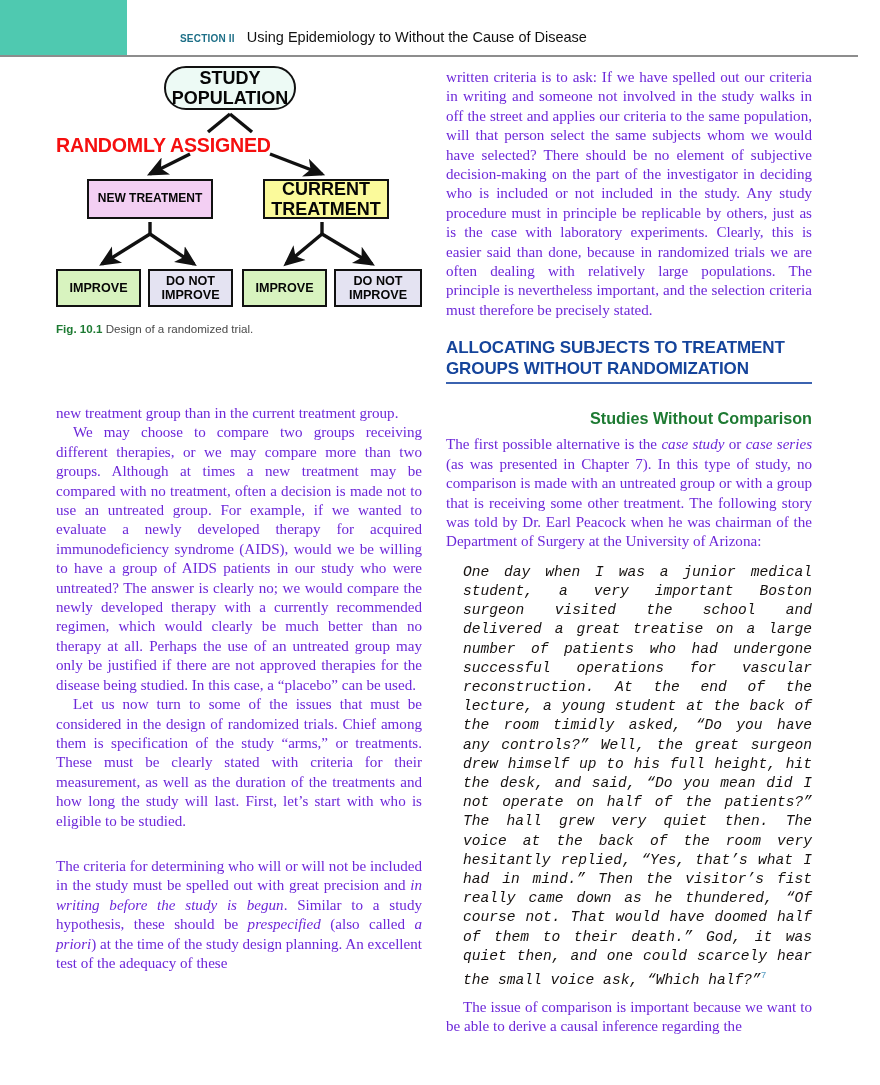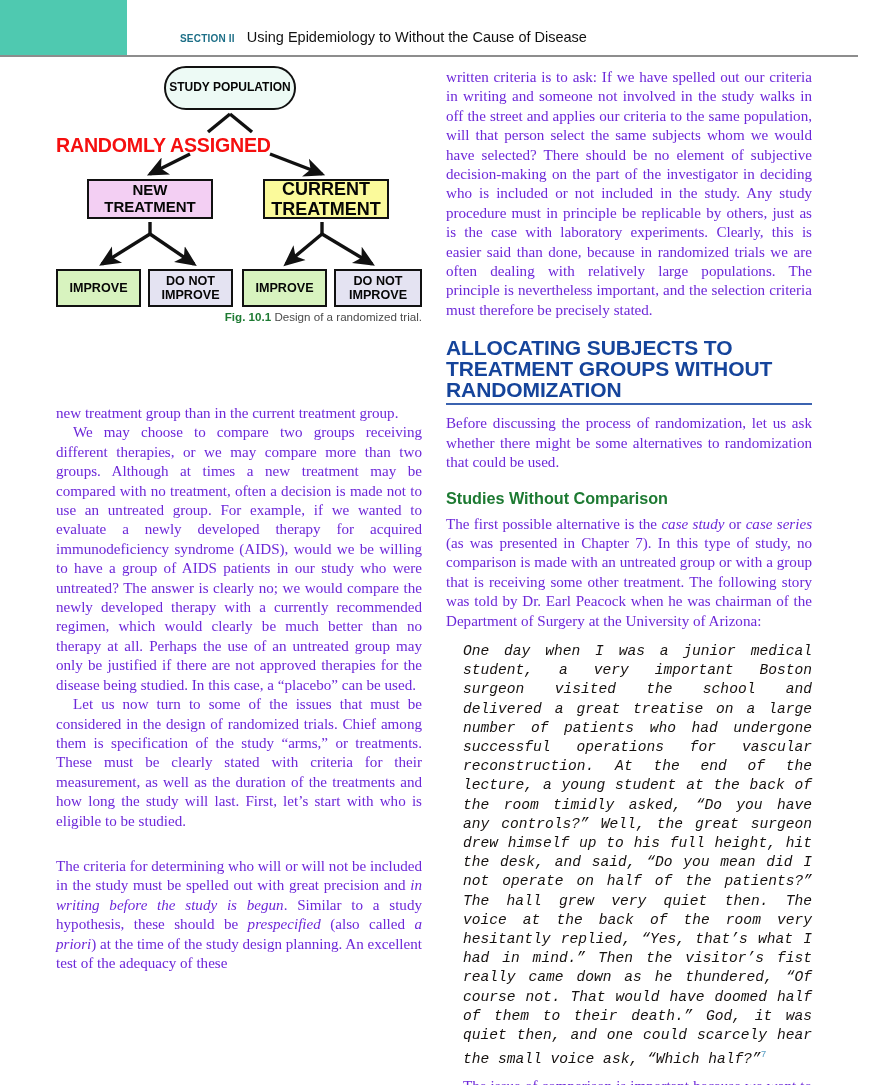--- a/index.html
+++ b/index.html
@@ -104,34 +104,35 @@
     color: #5a9ec4;
     vertical-align: super;
     font-style: normal;
   }
 
   h2.head-blue {
     margin: 0;
     padding: 0 0 3px 0;
     font-family: "Liberation Sans", sans-serif;
     font-weight: bold;
-    font-size: 21px;
+    font-size: 17px;
     line-height: 21px;
     letter-spacing: -0.1px;
     color: #15449b;
     border-bottom: 2px solid #3b63b0;
     text-transform: uppercase;
   }
   h3.head-green {
     margin: 0;
     font-family: "Liberation Sans", sans-serif;
     font-weight: bold;
     font-size: 16.2px;
     line-height: 20px;
     color: #1d7a32;
+    text-align: right;
   }
   .sp-before-head { height: 17px; }
   .sp-after-head  { height: 9px; }
   .sp-before-sub  { height: 15px; }
   .sp-after-sub   { height: 7px; }
   .sp-small       { height: 8px; }
 
   
   #figure-block {
     position: absolute;
@@ -154,28 +155,28 @@
     display: flex;
     align-items: center;
     justify-content: center;
     text-align: center;
     line-height: 1.12;
   }
   #box-study-population {
     left: 108px; top: 4px;
     width: 132px; height: 44px;
     background: #edfaf5;
-    font-size: 12px;
+    font-size: 18px;
     border-radius: 22px;
   }
   #box-new-treatment {
     left: 31px; top: 117px;
     width: 126px; height: 40px;
     background: #f3cff3;
-    font-size: 15px;
+    font-size: 12px;
   }
   #box-current-treatment {
     left: 207px; top: 117px;
     width: 126px; height: 40px;
     background: #fbfa9b;
     font-size: 18px;
   }
   .fig-box.leaf {
     height: 38px;
     font-size: 12.6px;
@@ -197,22 +198,22 @@
     color: #f50f0f;
     letter-spacing: -0.2px;
   }
   #figure-arrows {
     position: absolute;
     left: 0; top: 0;
     width: 366px; height: 248px;
     pointer-events: none;
   }
   #figure-caption {
-    margin-top: 0;
-    text-align: right;
+    margin-top: 12px;
+    text-align: left;
     font-family: "Liberation Sans", sans-serif;
     font-size: 11.6px;
     color: #4a4a4a;
   }
   #figure-caption .fig-label {
     font-weight: bold;
     color: #1d7a32;
   }
 </style>
 </head>
@@ -284,21 +285,20 @@
     <p class="body-text no-indent"><span>The criteria for determining who will or will not be included in the study must be spelled out with great precision and </span><i>in writing before the study is begun</i><span>. Similar to a study hypothesis, these should be </span><i>prespecified</i><span> (also called </span><i>a priori</i><span>) at the time of the study design planning. An excellent test of the adequacy of these</span></p>
   </div>
 
   <div class="column" id="column-right" style="top:10px;">
     <p class="body-text no-indent">written criteria is to ask: If we have spelled out our criteria in writing and someone not involved in the study walks in off the street and applies our criteria to the same population, will that person select the same subjects whom we would have selected? There should be no element of subjective decision-making on the part of the investigator in deciding who is included or not included in the study. Any study procedure must in principle be replicable by others, just as is the case with laboratory experiments. Clearly, this is easier said than done, because in randomized trials we are often dealing with relatively large populations. The principle is nevertheless important, and the selection criteria must therefore be precisely stated.</p>
 
     <div class="sp-before-head"></div>
     <h2 class="head-blue">ALLOCATING SUBJECTS TO TREATMENT GROUPS WITHOUT RANDOMIZATION</h2>
     <div class="sp-after-head"></div>
 
-    <p class="body-text no-indent">Before discussing the process of randomization, let us ask whether there might be some alternatives to randomization that could be used.</p>
 
     <div class="sp-before-sub"></div>
     <h3 class="head-green">Studies Without Comparison</h3>
     <div class="sp-after-sub"></div>
 
     <p class="body-text no-indent"><span>The first possible alternative is the </span><i>case study</i><span> or </span><i>case series</i><span> (as was presented in Chapter 7). In this type of study, no comparison is made with an untreated group or with a group that is receiving some other treatment. The following story was told by Dr. Earl Peacock when he was chairman of the Department of Surgery at the University of Arizona:</span></p>
 
     <blockquote class="quote-block"><span>One day when I was a junior medical student, a very important Boston surgeon visited the school and delivered a great treatise on a large number of patients who had undergone successful operations for vascular reconstruction. At the end of the lecture, a young student at the back of the room timidly asked, “Do you have any controls?” Well, the great surgeon drew himself up to his full height, hit the desk, and said, “Do you mean did I not operate on half of the patients?” The hall grew very quiet then. The voice at the back of the room very hesitantly replied, “Yes, that’s what I had in mind.” Then the visitor’s fist really came down as he thundered, “Of course not. That would have doomed half of them to their death.” God, it was quiet then, and one could scarcely hear the small voice ask, “Which half?”</span><sup class="footnote-ref">7</sup></blockquote>
 
     <div class="sp-small"></div>

